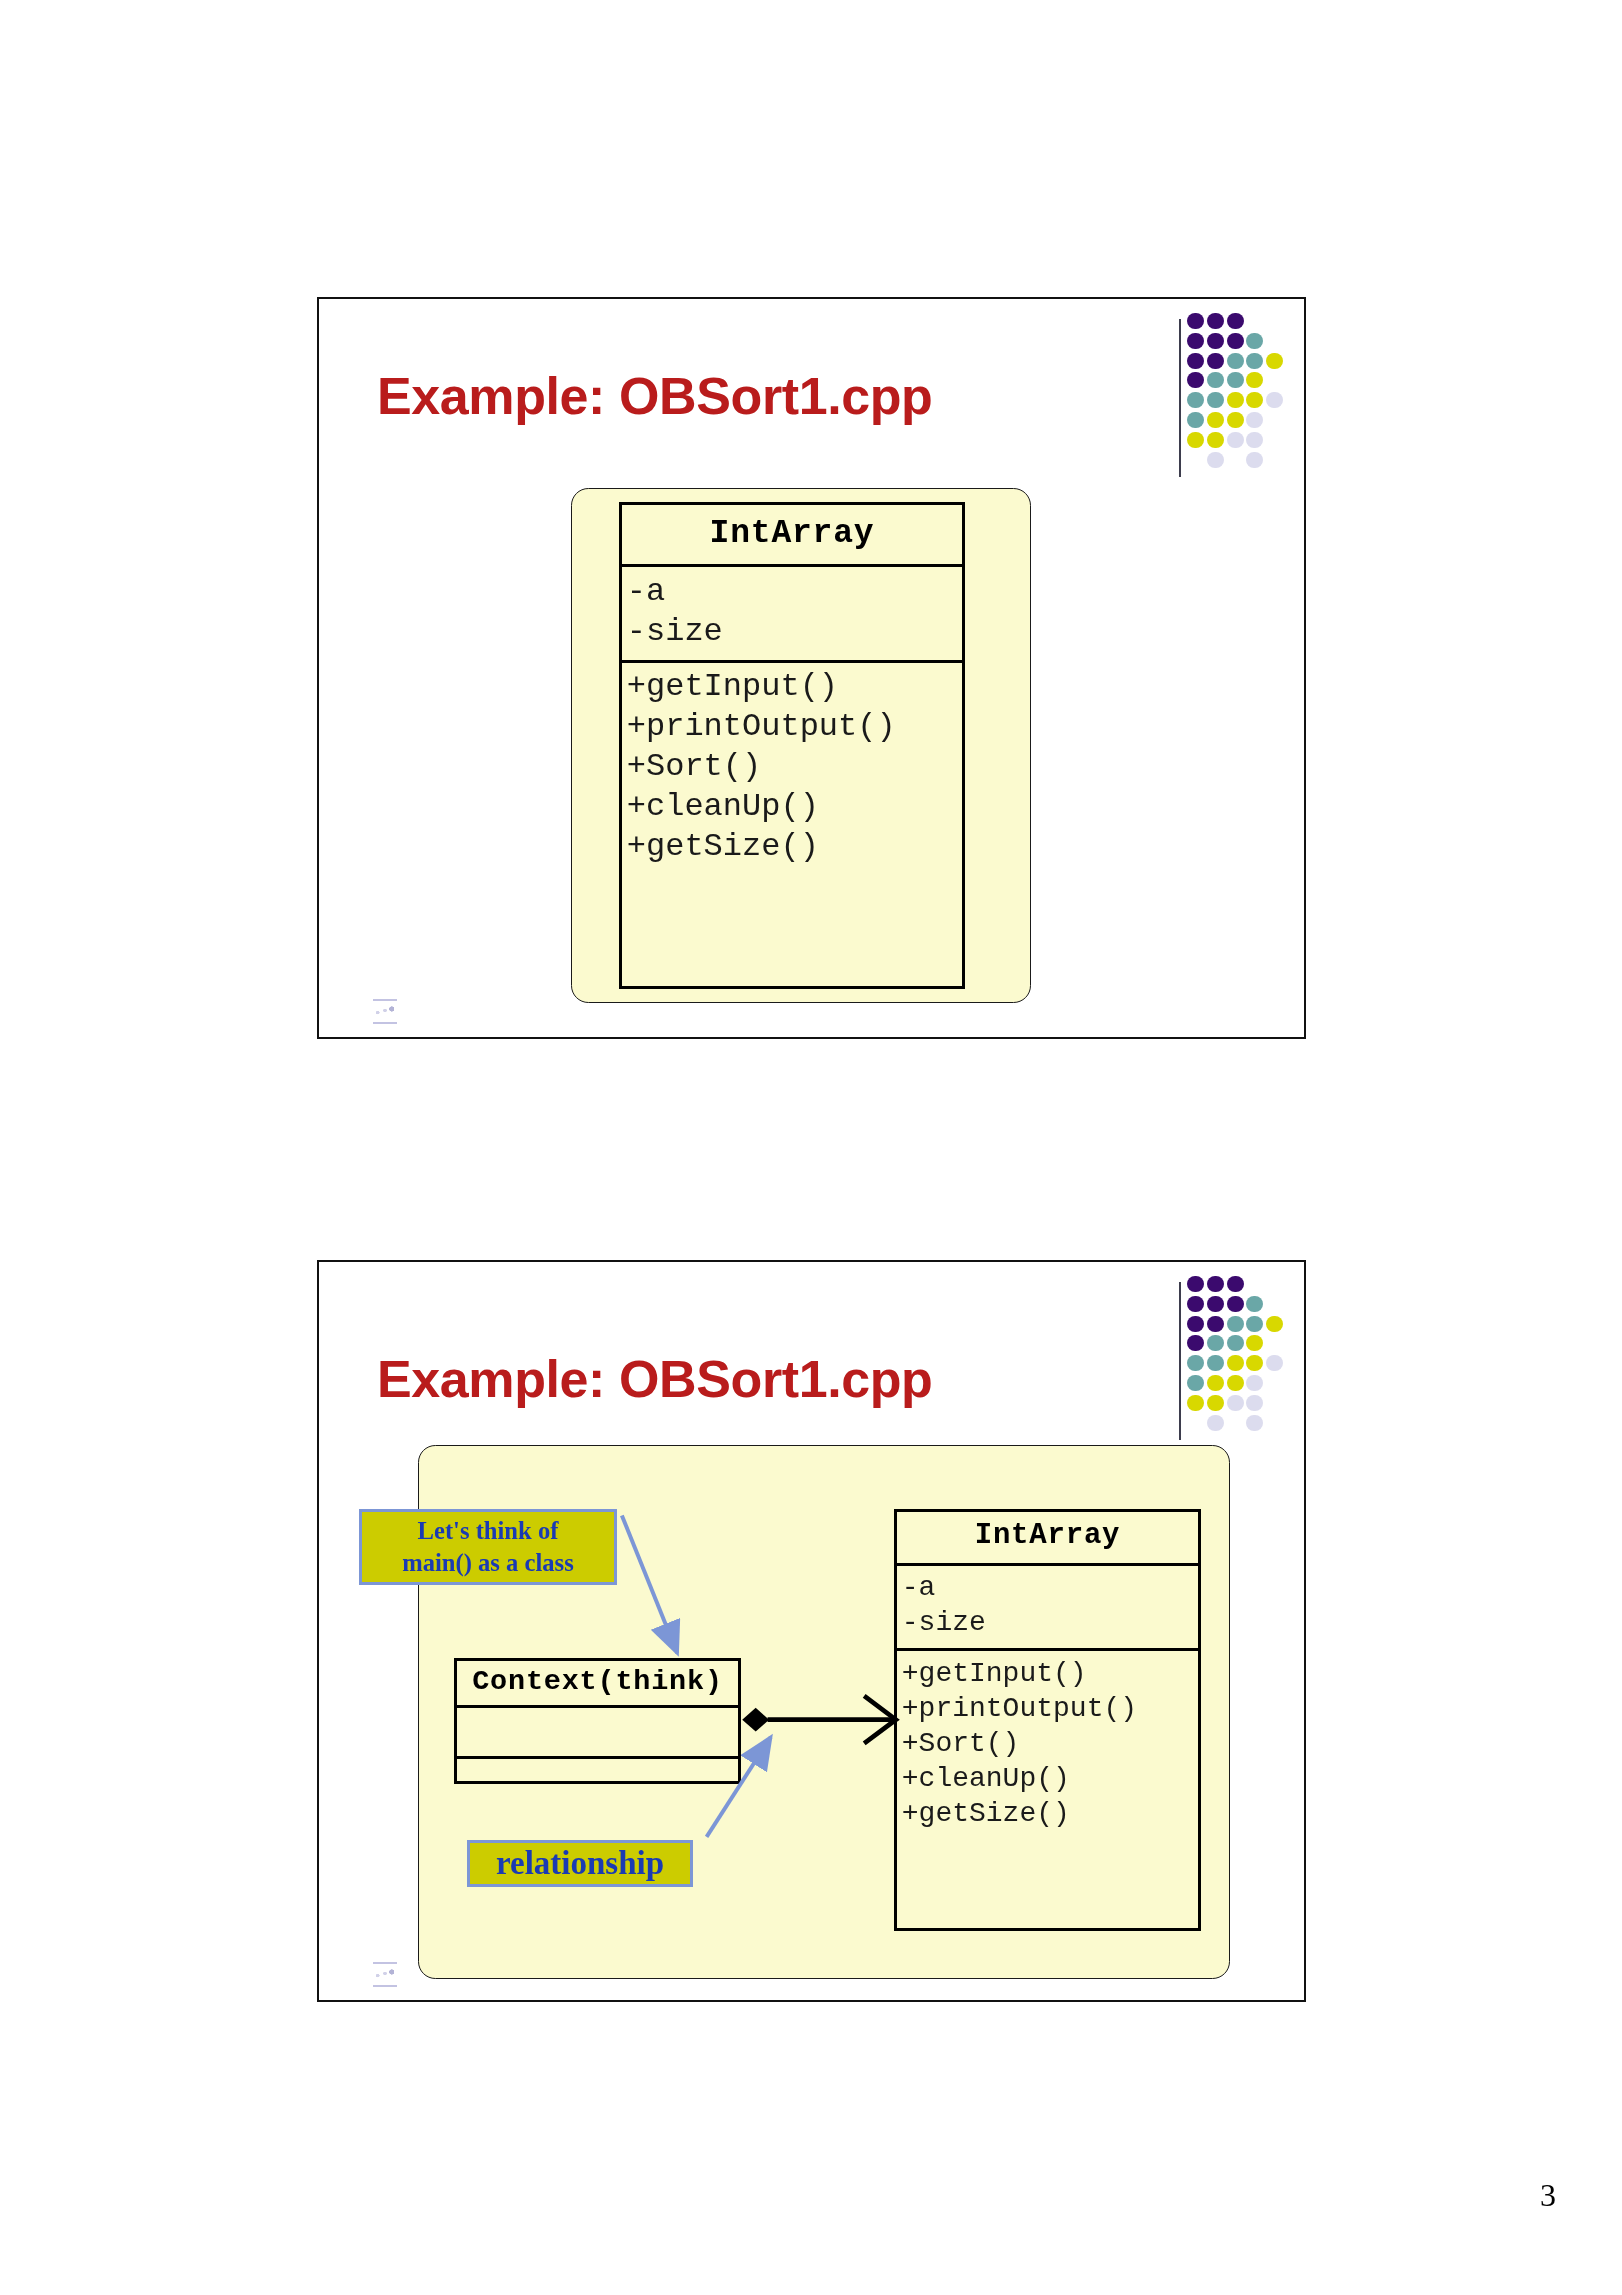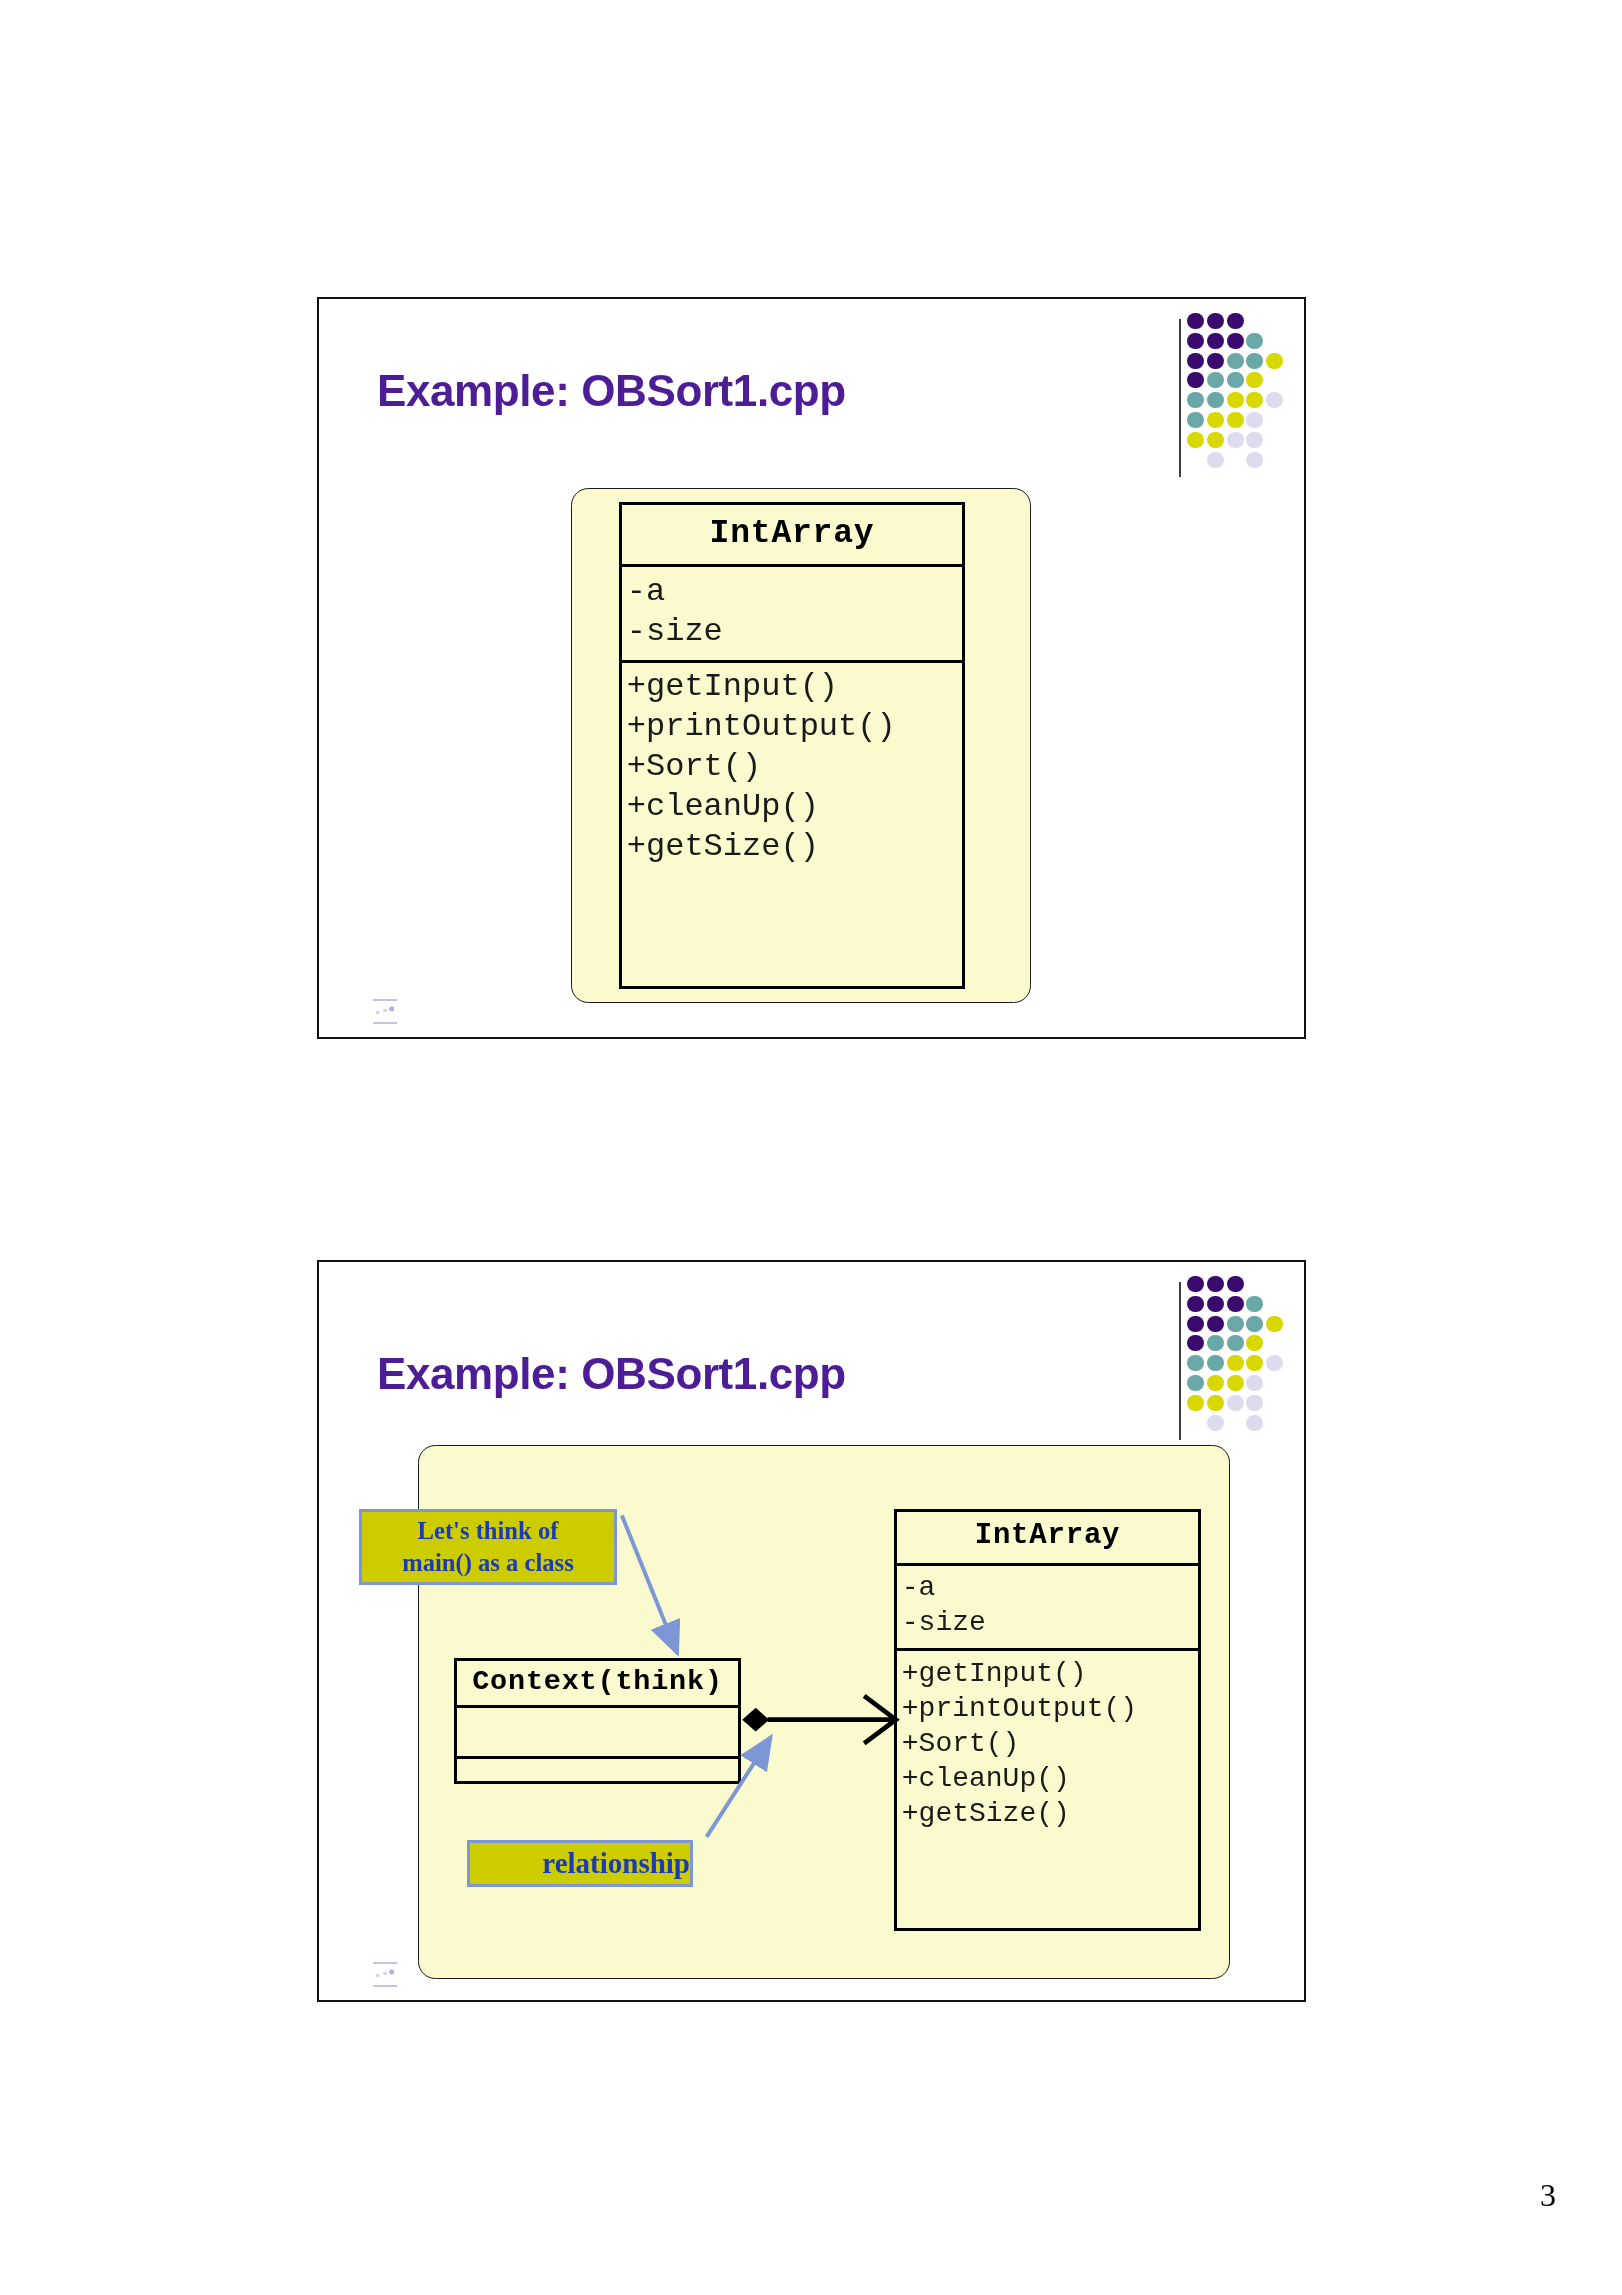--- a/index.html
+++ b/index.html
@@ -25,23 +25,23 @@
   }
   #slide-1 { left: 317px; top: 297px;  width: 989px; height: 742px; }
   #slide-2 { left: 317px; top: 1260px; width: 989px; height: 742px; }
 
   
   .slide-title {
     position: absolute;
     left: 58px;
     font-family: "Liberation Sans", sans-serif;
     font-weight: bold;
-    font-size: 44px;
+    font-size: 52px;
     letter-spacing: -0.4px;
-    color: #4c1d95;
+    color: #b91c1c;
     white-space: nowrap;
   }
   #slide-1 .slide-title { top: 364px; }
   #slide-2 .slide-title { top: 1347px; }
 
   
   .dot-motif {
     position: absolute;
     width: 119px;
     height: 127px;
@@ -152,22 +152,21 @@
     align-items: center;
     justify-content: center;
     line-height: 1.3;
   }
   #callout-think {
     left: 357px;  top: 1507px;  width: 258px; height: 76px;
     font-size: 24.6px;
   }
   #callout-relationship {
     left: 465px;  top: 1838px;  width: 226px; height: 47px;
-    font-size: 29px;
-    align-items: flex-end;
+    font-size: 33px;
   }
 
   
   #page-number {
     position: absolute;
     left: 1540px;
     top: 2177px;
     font-family: "Liberation Serif", serif;
     font-size: 32px;
     color: #000000;

